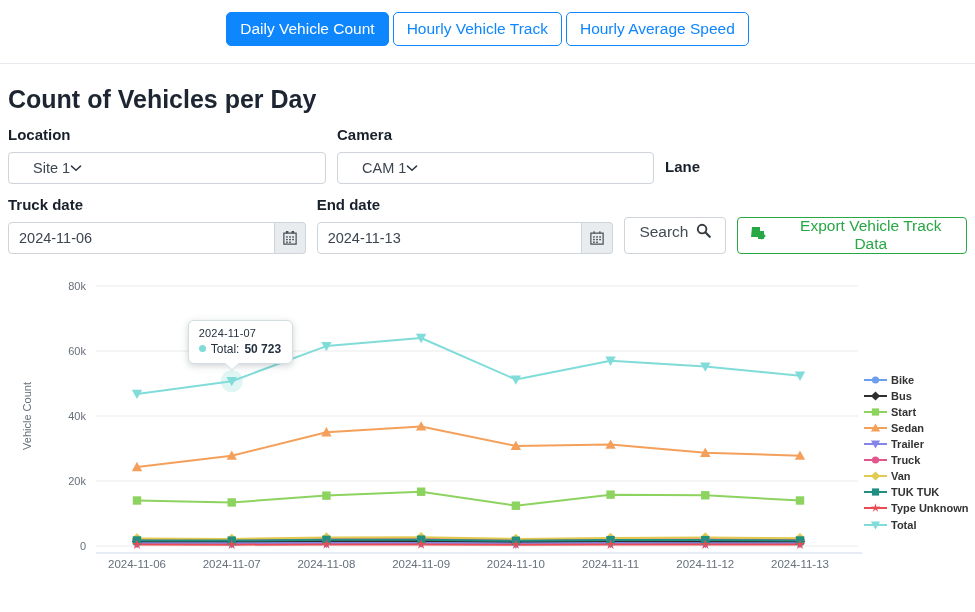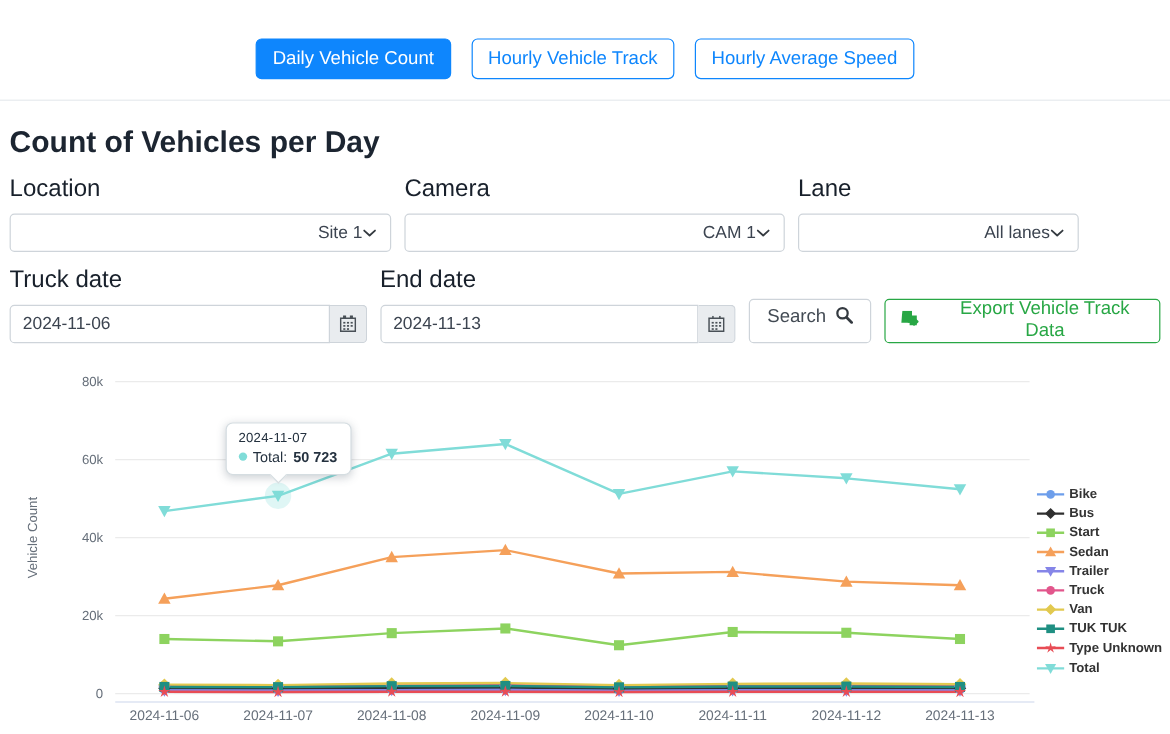--- a/index.html
+++ b/index.html
@@ -1,36 +1,36 @@
 <!DOCTYPE html>
 <html><head>
 <meta charset="utf-8">
 <style>
   * { box-sizing: border-box; }
   html,body { margin:0; padding:0; background:#fff; width:975px; height:612px; overflow:hidden;
     font-family:"Liberation Sans", sans-serif; color:#212529; }
   :root { --blue:#0e86fd; --green:#28a745; --border:#ced4da; }
 
   
-  .tabbar { display:flex; justify-content:center; gap:17px; padding:12px 0 17px; border-bottom:1px solid #e7eaee;margin-top:20px; }
+  .tabbar { display:flex; justify-content:center; gap:4px; padding:12px 0 17px; border-bottom:1px solid #e7eaee; }
   .btn { font-family:inherit; font-size:15.5px; line-height:1.4; padding:5px 13px; border-radius:5px;
     background:#fff; border:1px solid var(--blue); color:var(--blue); cursor:pointer; }
   .btn.active { background:var(--blue); color:#fff; }
 
   
   .page-title { margin:21px 0 12px 8px; font-size:25px; font-weight:700; color:#1c2531; }
 
   
   .filters { padding:0 8px; }
   .frow { display:flex; gap:11px; margin-bottom:12px; align-items:flex-end; }
   .field { display:flex; flex-direction:column; }
-  .field label { font-size:20px; margin-bottom:9px; color:#18202b; }
+  .field label { font-size:15px; margin-bottom:9px; color:#18202b;font-weight:bold; }
   .w1 { width:318px; } .w2 { width:317px; } .w3 { width:234px; }
-  .selectbox { height:32px; border:1px solid var(--border); border-radius:4px; padding:4px 11px;
-    display:flex; align-items:center; justify-content:flex-end; font-size:14.5px; color:#3c4450;
+  .selectbox { height:32px; border:1px solid var(--border); border-radius:4px; padding:4px 24px;
+    display:flex; align-items:center; justify-content:flex-start; font-size:14.5px; color:#3c4450;
     background:#fff; cursor:pointer; }
   .chev svg { display:block; }
   .igroup { display:flex; }
   .dateinput { flex:1; min-width:0; height:32px; border:1px solid var(--border); border-right:1px solid var(--border);
     border-radius:4px 0 0 4px; padding:4px 10px; font-size:14.5px; color:#3c4450; font-family:inherit; outline:none; }
   .addon { width:31px; height:32px; background:#e9ecef; border:1px solid var(--border); border-left:0;
     border-radius:0 4px 4px 0; display:flex; align-items:center; justify-content:center; color:#495057; cursor:pointer; }
   .btn-search { height:37px; align-self:flex-end; border:1px solid var(--border); background:#fff; color:#434b54;
     font-size:15.5px; border-radius:4px; padding:5px 14px; display:flex; align-items:flex-start; gap:7px; cursor:pointer; font-family:inherit; }
   .btn-export { height:37px; align-self:flex-end; margin-left:0; border:1px solid var(--green); background:#fff; color:var(--green);
@@ -80,28 +80,20 @@
         <span>CAM 1</span>
         <span class="chev">
           <svg width="12" height="12" viewBox="0 0 16 16">
               <path d="M2 5.5 L8 11 L14 5.5" fill="none" stroke="#343a40" stroke-width="2" stroke-linecap="round" stroke-linejoin="round"></path>
             </svg>
         </span>
       </div>
     </div>
     <div class="field w3">
       <label>Lane</label>
-      <div class="selectbox">
-        <span>All lanes</span>
-        <span class="chev">
-          <svg width="12" height="12" viewBox="0 0 16 16">
-              <path d="M2 5.5 L8 11 L14 5.5" fill="none" stroke="#343a40" stroke-width="2" stroke-linecap="round" stroke-linejoin="round"></path>
-            </svg>
-        </span>
-      </div>
     </div>
   </div>
 
   <div class="frow">
     <div class="field w1">
       <label>Truck date</label>
       <div class="igroup">
         <input class="dateinput" value="2024-11-06" style="">
         <span class="addon">
           <svg width="14" height="14" viewBox="0 0 16 16" fill="#495057">

